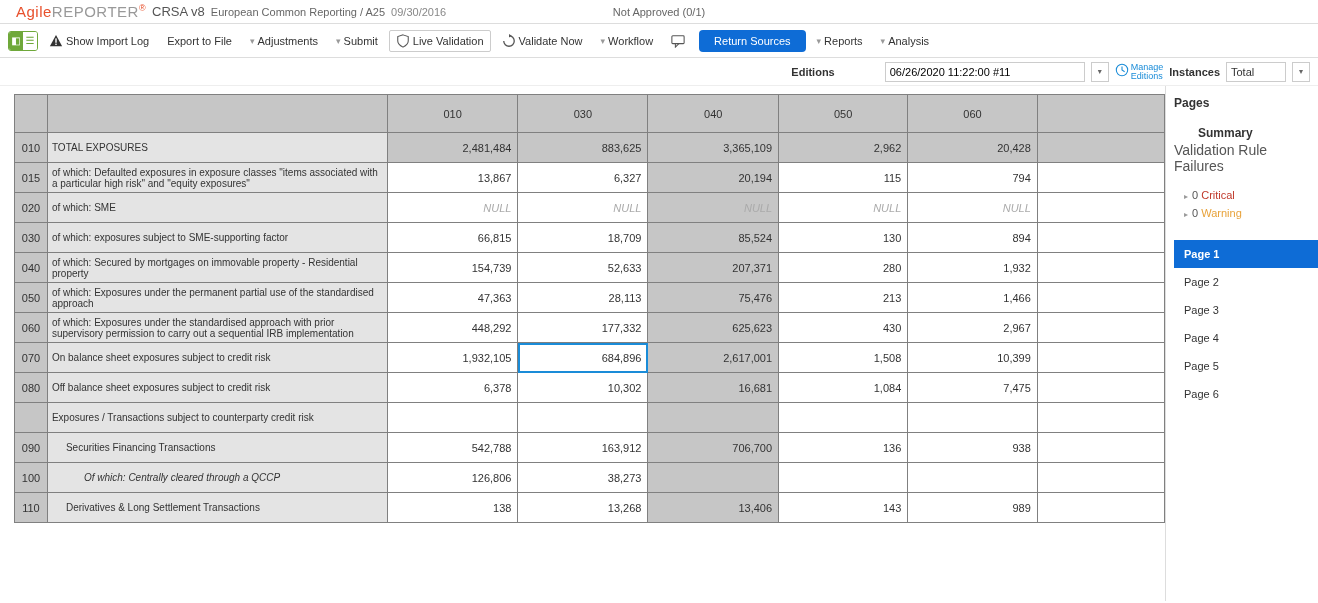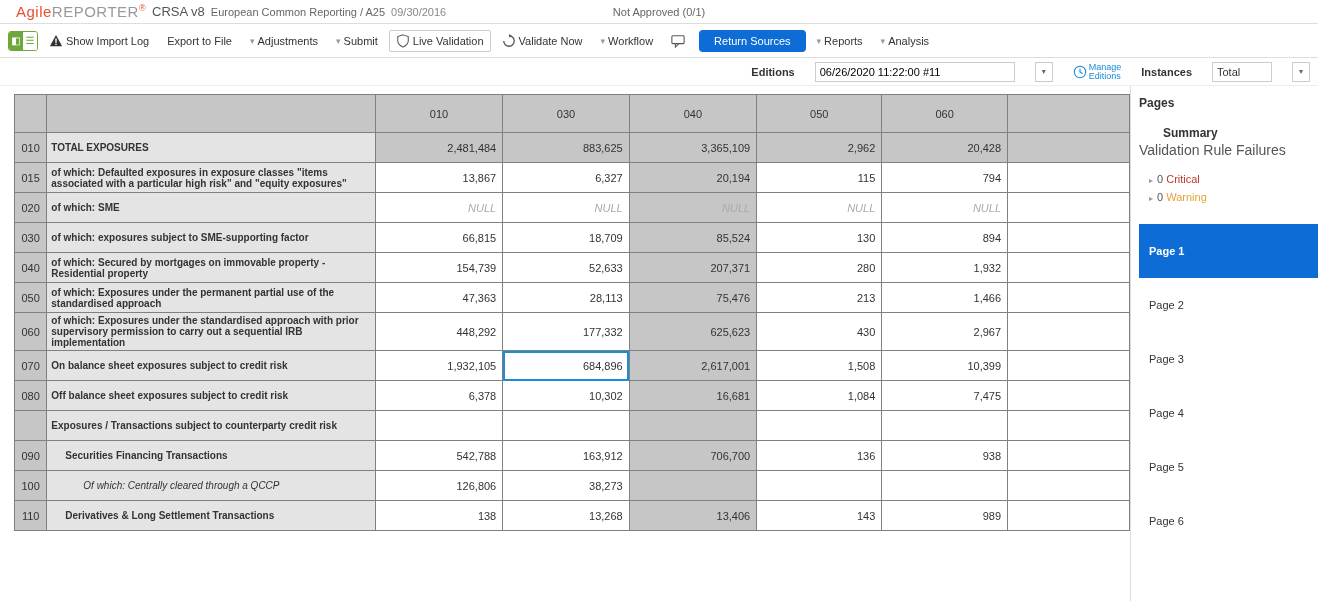--- a/index.html
+++ b/index.html
@@ -15,55 +15,55 @@
 .notapp { position: absolute; left: 50%; transform: translateX(-50%); font-size: 11px; color: #666; }
 .toolbar { display: flex; align-items: center; height: 34px; padding: 0 8px; gap: 4px; border-bottom: 1px solid #ddd; }
 .tb-btn { display: inline-flex; align-items: center; height: 22px; padding: 0 6px; font-size: 11px; color: #333; cursor: pointer; border: 1px solid transparent; background: none; }
 .tb-drop::before { content: "▾"; color: #999; margin-right: 3px; font-size: 9px; }
 .tb-primary { background: #0e6cd6; color: #fff; padding: 0 14px; border-radius: 4px; }
 .icon-sq { width: 14px; height: 14px; display: inline-block; margin-right: 3px; }
 .pill { display: inline-flex; border: 1px solid #6fa83a; border-radius: 3px; overflow: hidden; height: 20px; }
 .pill span { width: 14px; display: flex; align-items: center; justify-content: center; font-size: 10px; }
 .pill .on { background: #6fa83a; color: #fff; }
 .pill .off { background: #fff; color: #6fa83a; }
-.edrow { display: flex; align-items: center; height: 28px; padding: 0 8px; gap: 20px; justify-content: flex-end; border-bottom: 1px solid #eee; }
+.edrow { display: flex; align-items: center; height: 28px; padding: 0 8px; gap: 6px; justify-content: flex-end; border-bottom: 1px solid #eee; }
 .edrow label { font-size: 11px; color: #333; font-weight: bold; }
 .edrow input, .edrow .sel { height: 20px; border: 1px solid #ccc; font-size: 11px; padding: 0 4px; }
 .edrow .sel { display: inline-flex; align-items: center; min-width: 60px; justify-content: flex-start; }
 .edrow .caret { border: 1px solid #ccc; height: 20px; width: 18px; display: inline-flex; align-items: center; justify-content: center; font-size: 8px; color: #666; cursor: pointer; }
-.clock { color: #1a8cd8; display: inline-flex; align-items: center; font-size: 9px; line-height: 1; cursor: pointer; }
+.clock { color: #1a8cd8; display: inline-flex; align-items: flex-start; font-size: 9px; line-height: 1; cursor: pointer; }
 .clock svg { margin-right: 2px; }
 .main { display: flex; height: 515px; }
 .grid-wrap { flex: 1; overflow: auto; position: relative; padding: 8px 0 0 14px; }
 .grid-wrap::-webkit-scrollbar { height: 16px; width: 16px; }
 .grid-wrap::-webkit-scrollbar-thumb { background: #c8c8c8; }
 .grid-wrap::-webkit-scrollbar-track { background: #f0f0f0; }
 table.grid { border-collapse: collapse; table-layout: fixed; }
 table.grid th, table.grid td { border: 1px solid #808080; font-size: 11px; vertical-align: middle; }
 table.grid th.colh { background: #c6c6c6; text-align: center; height: 38px; font-weight: normal; }
 table.grid td.rowh { background: #c6c6c6; text-align: center; width: 34px; height: 30px; }
-table.grid td.lbl { background: #e4e4e4; width: 360px; padding: 2px 4px; font-weight: bold; font-size: 10px; }
+table.grid td.lbl { background: #e4e4e4; width: 360px; padding: 2px 4px; font-weight: normal; font-size: 10px; }
 table.grid td.lbl.section { height: 22px; }
 table.grid td.lbl.indent1 { padding-left: 18px; }
 table.grid td.lbl.indent2 { padding-left: 36px; font-style: italic; font-weight: normal; }
 table.grid td.val { background: #fff; width: 136px; text-align: right; padding: 2px 6px; height: 30px; }
 table.grid td.val.s40 { background: #c6c6c6; }
 table.grid td.val.nul { color: #aaa; font-style: italic; }
 table.grid td.val.sel { outline: 2px solid #1a8cd8; outline-offset: -2px; }
 table.grid td.empty { background: #fff; }
-.side { width: 188px; border-left: 1px solid #ddd; padding: 10px 0 0 8px; }
+.side { width: 153px; border-left: 1px solid #ddd; padding: 10px 0 0 8px; }
 .side h3 { font-size: 12px; font-weight: bold; margin-bottom: 16px; }
 .side h4 { font-size: 12px; font-weight: bold; margin-bottom: 2px; margin-left: 24px; }
 .side .vrf { font-size: 14px; color: #555; margin-bottom: 12px; }
 .side .fail { font-size: 11px; color: #555; padding: 3px 0 3px 10px; }
 .side .fail .tri { color: #999; font-size: 8px; margin-right: 4px; }
 .side .fail .crit { color: #c0392b; }
 .side .fail .warn { color: #e8a23a; }
 .pages { margin-top: 18px; }
-.pages .pg { font-size: 11px; padding: 21px 10px; cursor: pointer; color: #333; }
+.pages .pg { font-size: 11px; padding: 8px 10px; cursor: pointer; color: #333; }
 .pages .pg.active { background: #0e6cd6; color: #fff; font-weight: bold; }
 </style>
 </head>
 <body>
 
 <div class="header">
   <span class="logo">
     <span class="a">Agile</span><span class="rep">REPORTER</span><span class="reg">®</span>
   </span>
   <span class="crsa">CRSA v8</span>
@@ -108,21 +108,21 @@
         <path d="M5 11 L5 15 L9 11" fill="none" stroke="#555" stroke-width="1.2"></path>
       </svg>
   </button>
   <button class="tb-btn tb-primary">Return Sources</button>
   <button class="tb-btn tb-drop">Reports</button>
   <button class="tb-btn tb-drop">Analysis</button>
 </div>
 
 <div class="edrow">
   <label>Editions</label>
-  <input type="text" style="width: 200px;" value="06/26/2020 11:22:00 #11">
+  <input type="text" style="width: 200px; margin-left: 44px;" value="06/26/2020 11:22:00 #11">
   <span class="caret">▾</span>
   <span class="clock">
     <svg width="14" height="14" viewBox="0 0 16 16">
         <circle cx="8" cy="8" r="6.5" fill="none" stroke="#1a8cd8" stroke-width="1.2"></circle>
         <path d="M8 4 V8 L11 10" fill="none" stroke="#1a8cd8" stroke-width="1.2"></path>
       </svg>
     <span><span>Manage</span><br><span>Editions</span></span>
   </span>
   <label>Instances</label>
   <span class="sel">

